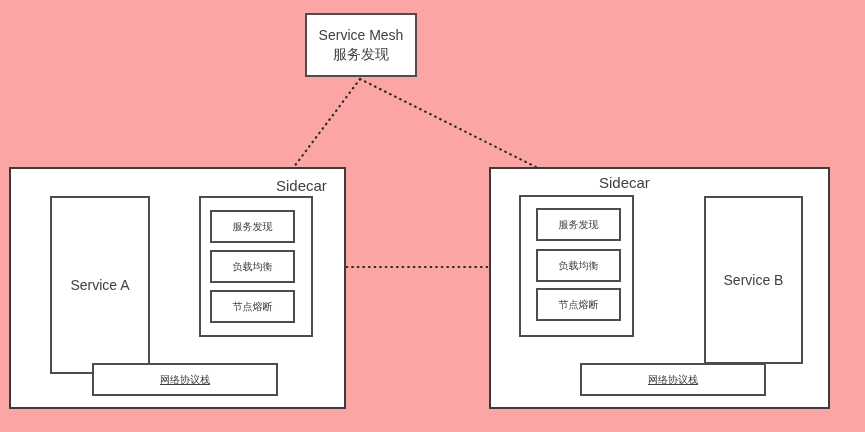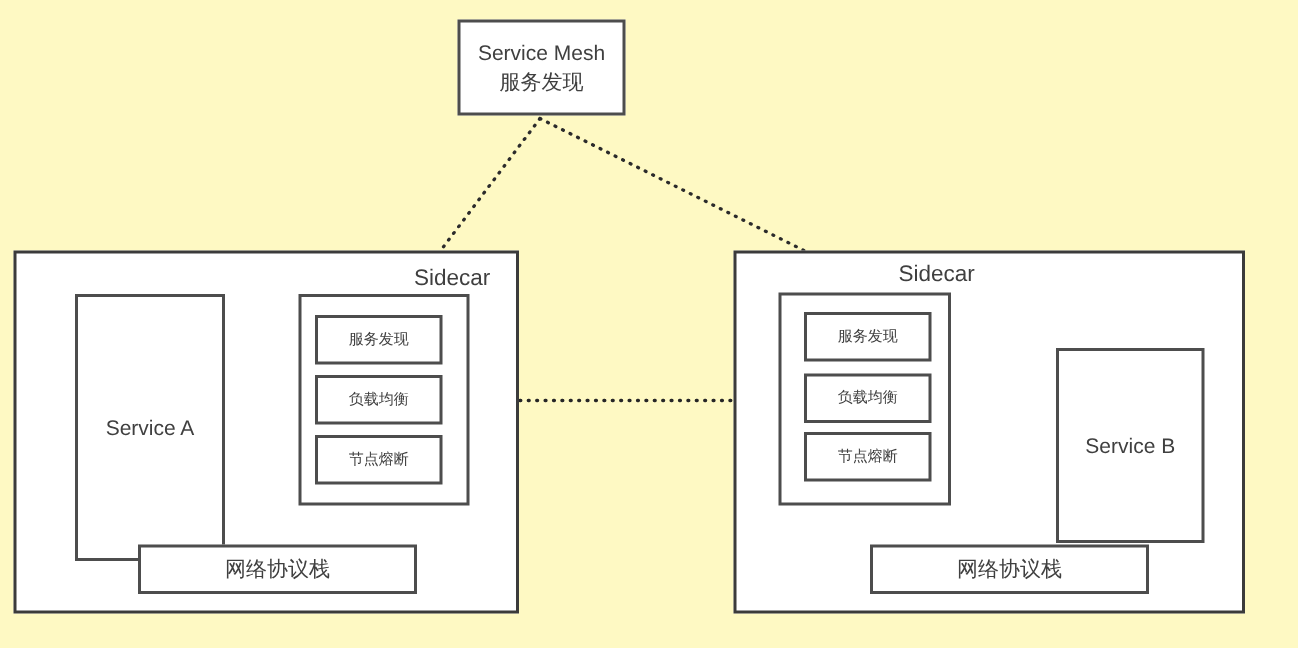--- a/index.html
+++ b/index.html
@@ -4,21 +4,21 @@
 <style>
   html, body {
     margin: 0;
     padding: 0;
     background: #000000;
   }
   #canvas {
     position: relative;
     width: 865px;
     height: 432px;
-    background: #fef9c3;
+    background: #fca5a5;
     font-family: "Liberation Sans", "DejaVu Sans", sans-serif;
     overflow: hidden;
   }
   .node {
     position: absolute;
     box-sizing: border-box;
     background: #ffffff;
     border: 2px solid #4d4d4d;
     display: flex;
     align-items: center;
@@ -36,21 +36,22 @@
   .control-plane {
     font-size: 14px;
   }
   .service-box {
     font-size: 14px;
   }
   .feature-box {
     font-size: 10px;
   }
   .netstack-box {
-    font-size: 14px;
+    font-size: 10px;
+    text-decoration: underline;
   }
   .sidecar-frame {
     position: absolute;
     box-sizing: border-box;
     background: transparent;
     border: 2px solid #4d4d4d;
   }
   .sidecar-label {
     position: absolute;
     font-size: 15px;
@@ -131,21 +132,21 @@
   <div class="node feature-box" style="left:536px; top:208px; width:85px; height:33px;">
     <span>服务发现</span>
   </div>
   <div class="node feature-box" style="left:536px; top:249px; width:85px; height:33px;">
     <span>负载均衡</span>
   </div>
   <div class="node feature-box" style="left:536px; top:288px; width:85px; height:33px;">
     <span>节点熔断</span>
   </div>
 
-  <div class="node service-box" style="left:704px; top:196px; width:99px; height:130px;margin-top:36px;">
+  <div class="node service-box" style="left:704px; top:196px; width:99px; height:168px;">
     <span>Service B</span>
   </div>
 
   <div class="node netstack-box" style="left:580px; top:363px; width:186px; height:33px;">
     <span>网络协议栈</span>
   </div>
 
 </div>
 
 </body></html>

